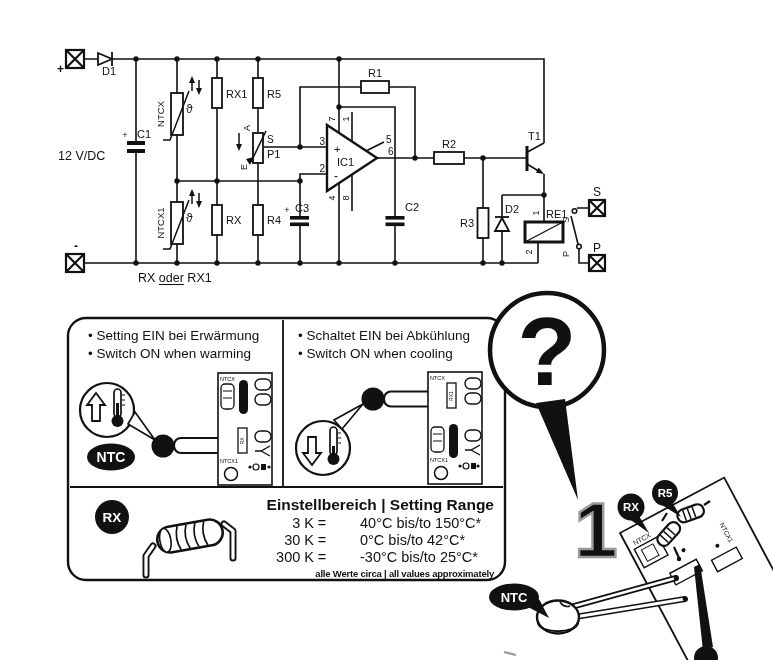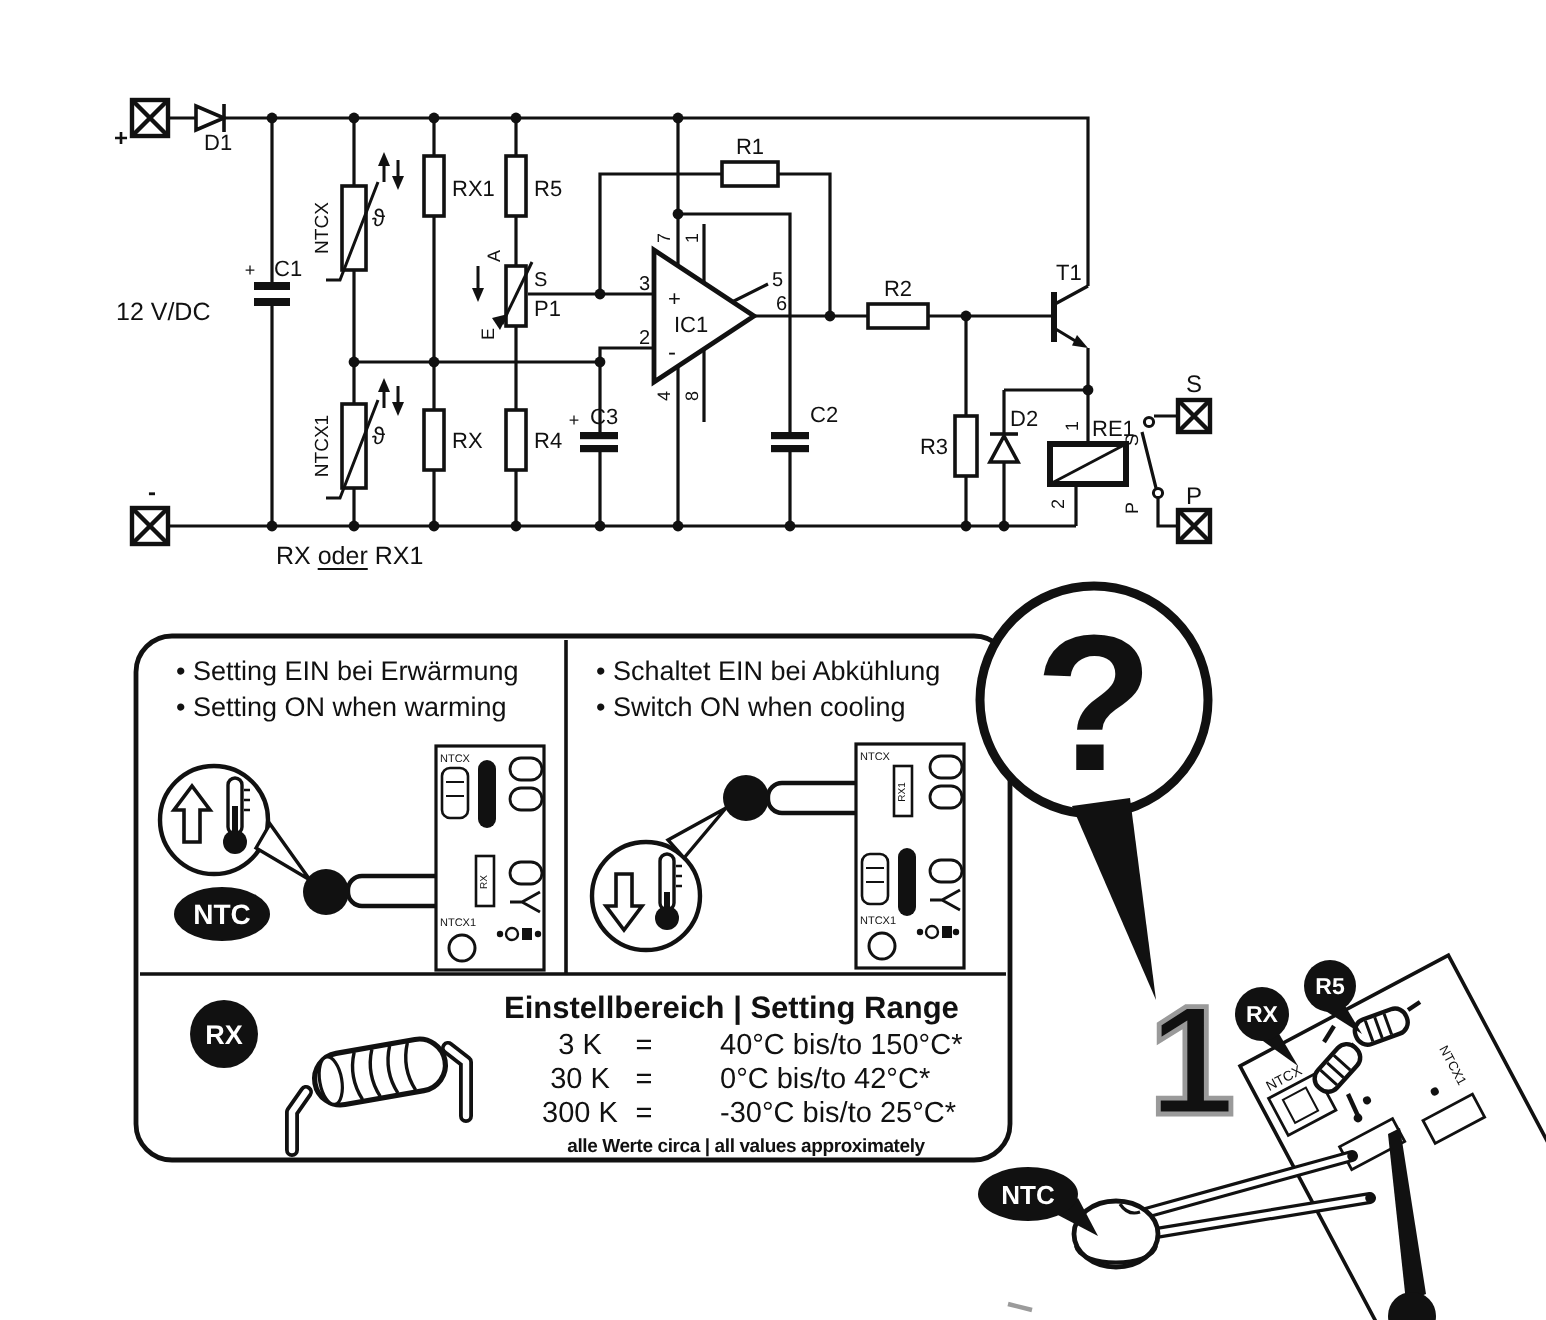--- a/index.html
+++ b/index.html
@@ -7,25 +7,25 @@
           font-family:"Liberation Sans","DejaVu Sans",sans-serif;color:#111;}
   .canvas svg{position:absolute;left:0;top:0;z-index:1;}
   .ov{position:absolute;z-index:2;}
   svg text{font-family:"Liberation Sans","DejaVu Sans",sans-serif;fill:#111;}
   .lbl{font-size:11px;} .pin{font-size:9px;} .pin2{font-size:10px;}
   .term{font-size:12px;} .bold{font-weight:bold;} .tiny{font-size:5.5px;} .tiny2{font-size:5px;}
   .silk{font-size:7px;} .silk2{font-size:6.5px;}
   .wht{fill:#fff;font-weight:bold;}
   .bullets{font-size:13.5px;line-height:17.5px;white-space:nowrap;}
   .settings{width:242px;}
-  .settings .ttl{font-weight:bold;font-size:15.5px;text-align:left;white-space:nowrap;}
+  .settings .ttl{font-weight:bold;font-size:15.5px;text-align:right;white-space:nowrap;}
   .settings .rows{margin-top:1px;padding-left:14px;font-size:14.5px;}
   .settings .row{display:grid;grid-template-columns:48px 16px 1fr;line-height:17px;}
-  .settings .k{text-align:center;} .settings .eq{text-align:center;} .settings .v{text-align:left;white-space:nowrap;margin-left:30px;}
-  .settings .fn{font-size:9.5px;font-weight:600;text-align:center;margin-top:2px;letter-spacing:-0.2px;white-space:nowrap;}
+  .settings .k{text-align:right;} .settings .eq{text-align:center;} .settings .v{text-align:left;white-space:nowrap;margin-left:30px;}
+  .settings .fn{font-size:9.5px;font-weight:600;text-align:right;margin-top:2px;letter-spacing:-0.2px;white-space:nowrap;}
   .note{font-size:12.5px;white-space:nowrap;}
   .note u{text-underline-offset:2px;text-align:right;}
 </style>
 </head>
 <body>
 
 <div class="canvas">
 <svg width="773" height="660" viewBox="0 0 773 660">
 
   <g stroke="#111" stroke-width="1.6" fill="none">
@@ -394,21 +394,21 @@
   </g>
   <path d="M504,652 L516,655" stroke="#9b9b9b" stroke-width="2.2" fill="none"></path>
 </svg>
 
 <div class="ov note" style="left:138px;top:271px">
   <span>RX </span><u>oder</u><span> RX1</span>
 </div>
 
 <div class="ov bullets" style="left:88px;top:327px">
   <div>• Setting EIN bei Erwärmung</div>
-  <div>• Setting ON when warming</div>
+  <div>• Switch ON when warming</div>
 </div>
 
 <div class="ov bullets" style="left:298px;top:327px">
   <div>• Schaltet EIN bei Abkühlung</div>
   <div>• Switch ON when cooling</div>
 </div>
 
 <div class="ov settings" style="left:252px;top:496px">
   <div class="ttl">Einstellbereich | Setting Range</div>
   <div class="rows">

